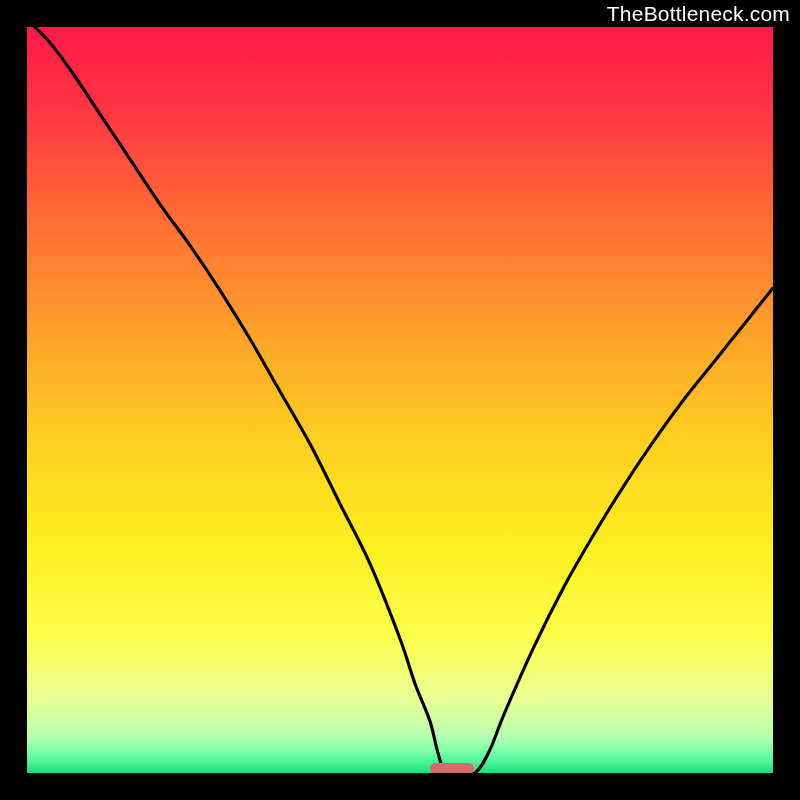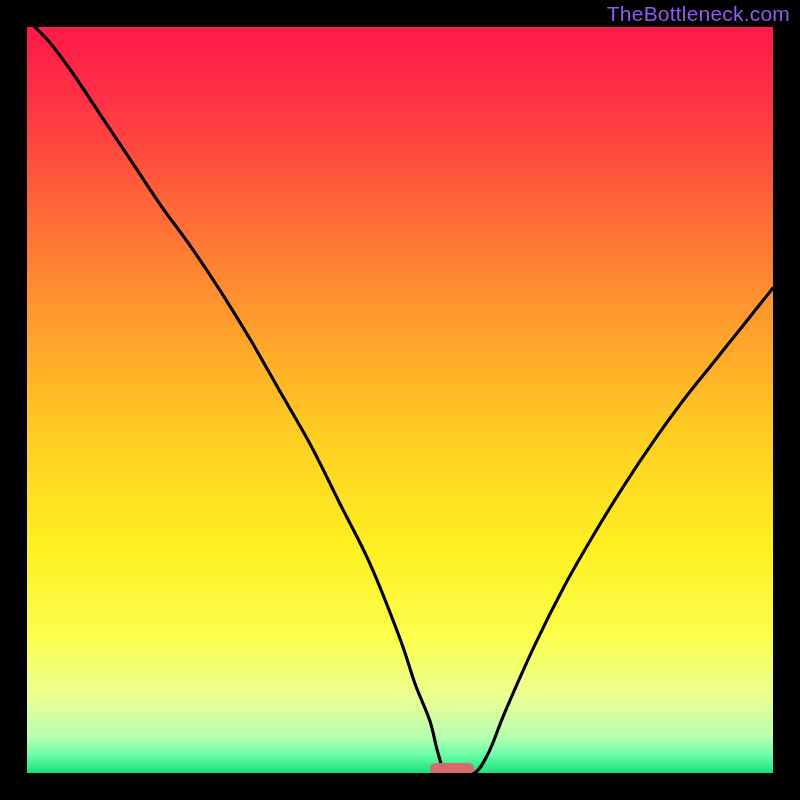--- a/index.html
+++ b/index.html
@@ -40,21 +40,21 @@
   }
   .marker {
     position: absolute;
     background: #d86a6e;
     border-radius: 999px;
   }
   .watermark {
     position: absolute;
     top: 2px;
     right: 10px;
-    color: #8b5cf6;
+    color: #ffffff;
     font-family: Arial, Helvetica, sans-serif;
     font-size: 21px;
     font-weight: 400;
     letter-spacing: 0.2px;
     white-space: nowrap;
   }
 </style>
 </head>
 <body>
 

